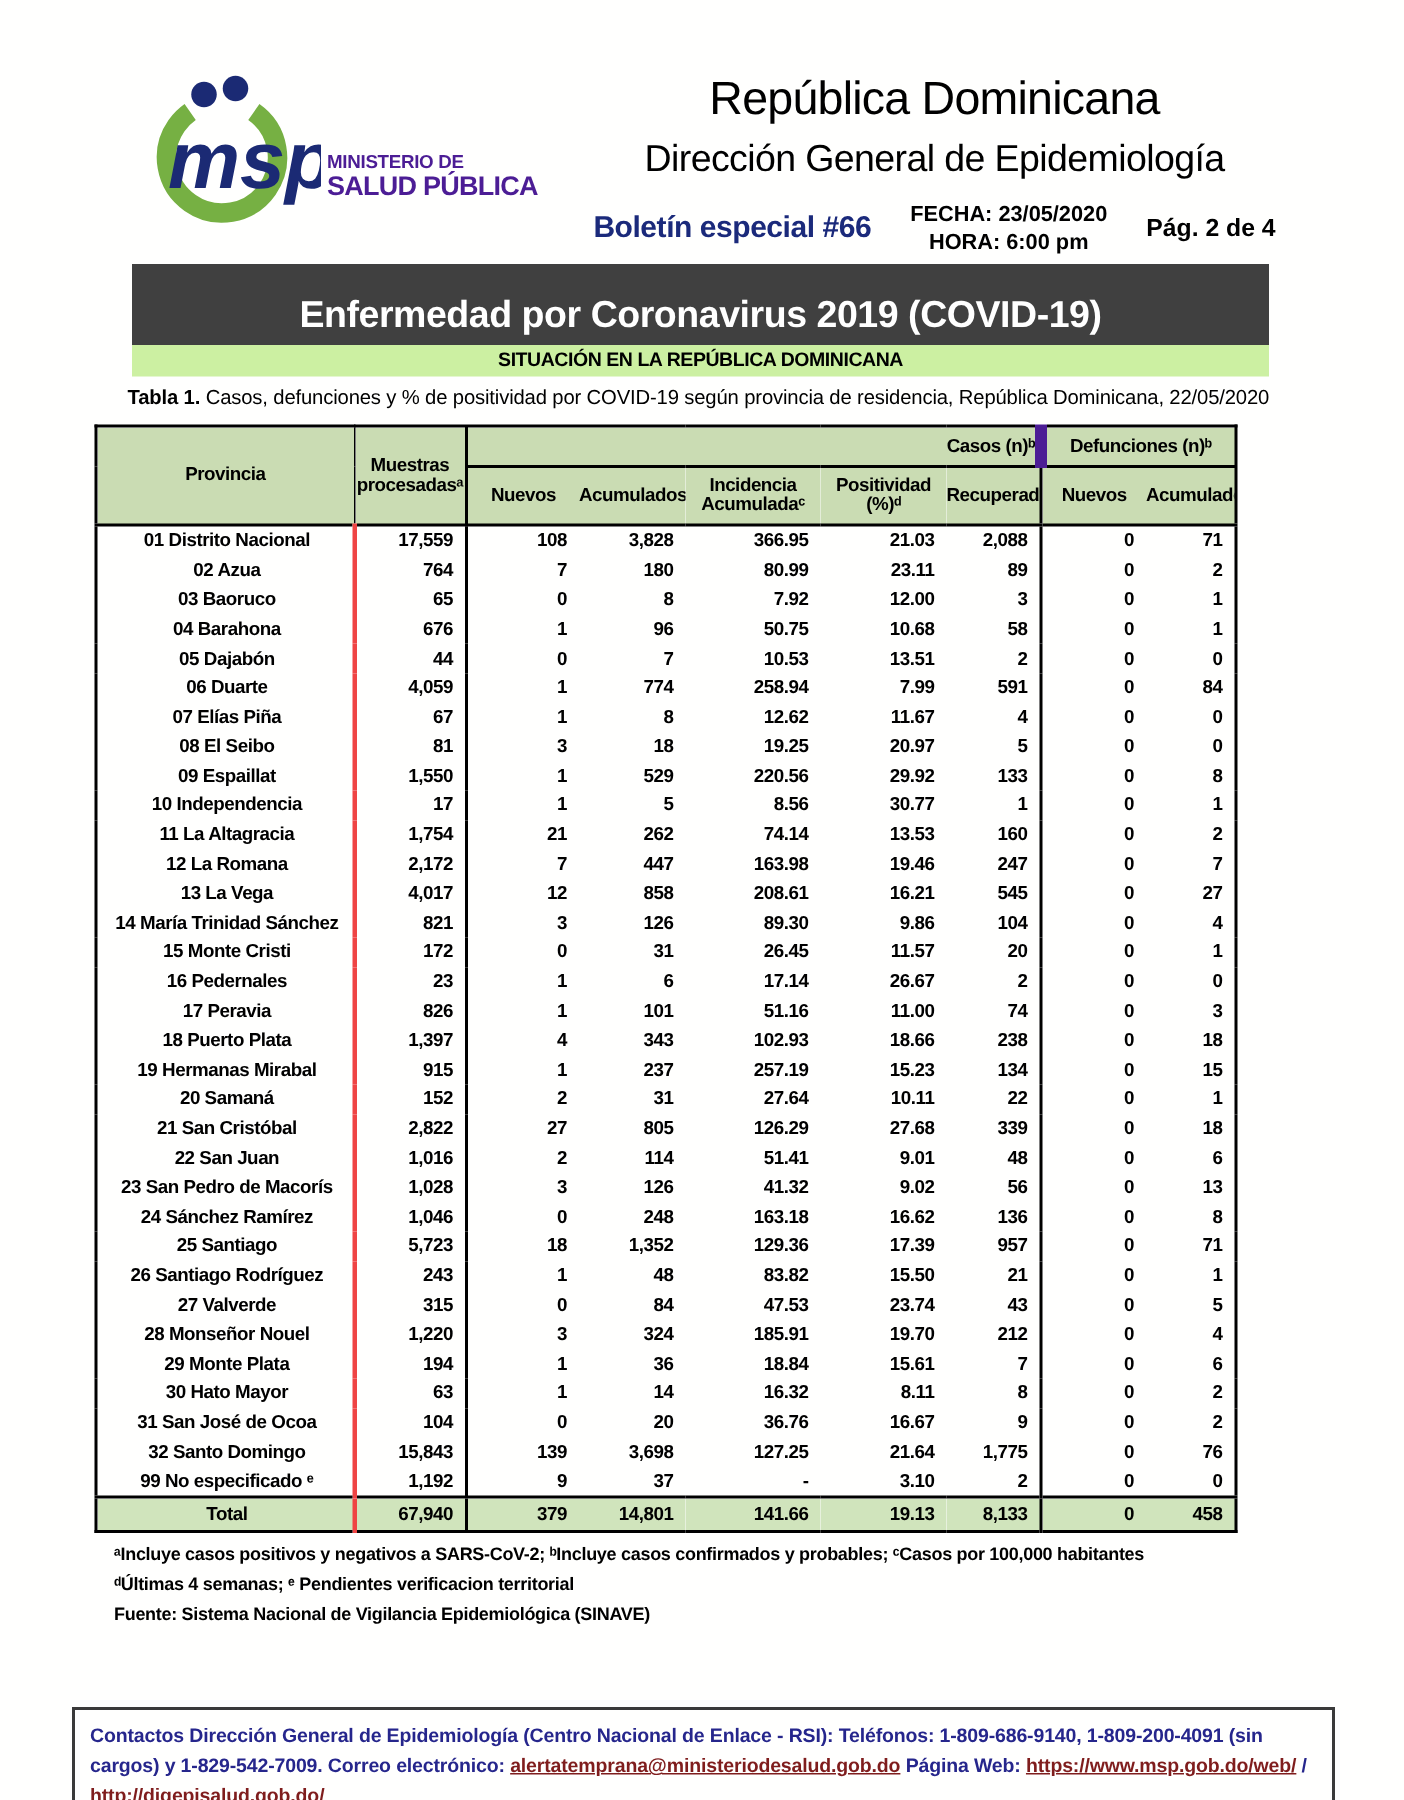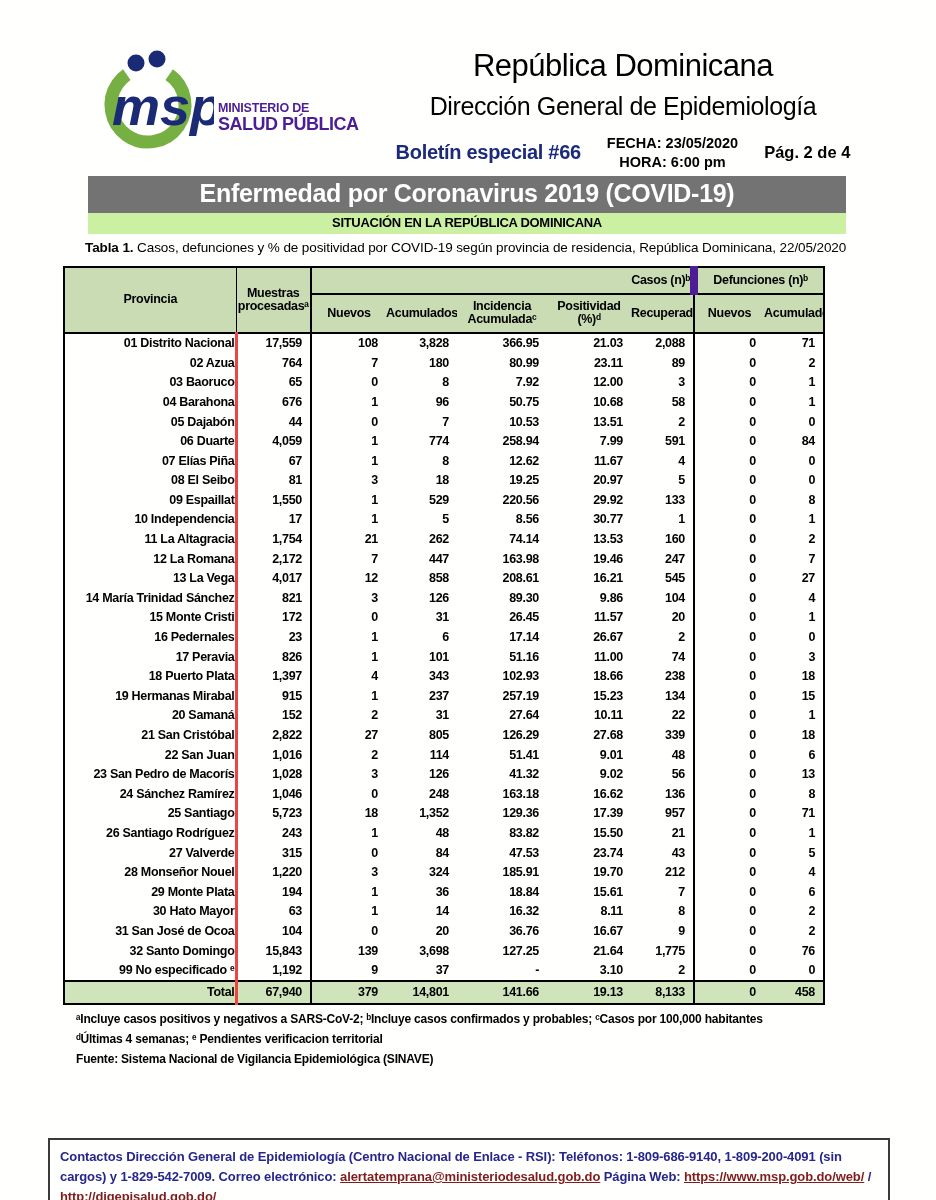--- a/index.html
+++ b/index.html
@@ -14,40 +14,40 @@
   .ministry .m1{font-size:12.5px;font-weight:bold;letter-spacing:-0.2px;}
   .ministry .m2{font-size:18px;font-weight:bold;letter-spacing:-0.5px;}
   .header-right{flex:1;text-align:center;}
   .title1{font-size:31px;letter-spacing:-0.5px;margin-top:2px;}
   .title2{font-size:25px;letter-spacing:-0.4px;margin-top:8px;}
   .bulletin-row{display:flex;align-items:center;justify-content:center;gap:26px;margin-top:13px;}
   .bulletin{color:#1b2a7b;font-weight:bold;font-size:20px;letter-spacing:-0.3px;}
   .fecha-block{font-weight:bold;font-size:14.5px;line-height:1.3;text-align:center;}
   .pag{font-weight:bold;font-size:16.5px;}
   
-  .banner-main{margin:24px 0 0 88px;width:758px;background:#737373;color:#fff;
-    font-weight:bold;font-size:25px;text-align:center;padding:3px 0 5px;letter-spacing:-0.3px;}
+  .banner-main{margin:24px 0 0 88px;width:758px;background:#404040;color:#fff;
+    font-weight:bold;font-size:25px;text-align:center;padding:20px 0 5px;letter-spacing:-0.3px;}
   .banner-sub{margin-left:88px;width:758px;background:#ccf0a2;color:#000;
     font-weight:bold;font-size:13px;text-align:center;padding:2px 0 4px;letter-spacing:-0.3px;}
   
   .caption{margin:5px 0 0 85px;width:780px;font-size:13.5px;line-height:1.4;letter-spacing:-0.1px;}
   .caption b{font-weight:bold;}
   
   table.covid{border-collapse:collapse;table-layout:fixed;margin:8px 0 0 63px;width:760px;
     border:2.5px solid #000;font-size:12.5px;font-weight:bold;letter-spacing:-0.3px;}
   table.covid th,table.covid td{padding:0;line-height:1.05;overflow:hidden;white-space:nowrap;}
   thead th{background:#cadcb3;font-size:12.5px;vertical-align:middle;}
   .th-group{height:25px;border-bottom:2px solid #000;}
   .th-casos{border-right:8px solid #4c1d95;text-align:right;}
   .th-prov{border-right:1px solid #000;border-bottom:2.5px solid #000;}
   .th-muestras{border-right:2px solid #000;border-bottom:2.5px solid #000;line-height:1.25;}
   .hrow2 th{height:37px;border-bottom:2.5px solid #000;line-height:1.25;}
   .th-def-nuevos{border-left:2px solid #000;}
   tbody td{height:19.6px;vertical-align:middle;}
-  tbody td.prov{text-align:right;padding-left:3px;}
+  tbody td.prov{text-align:center;padding-left:3px;}
   tbody td.num{text-align:right;padding-right:8px;}
   tbody td:nth-child(2){border-left:3px solid #ef4444;}
   tbody td:nth-child(3){border-left:2px solid #000;}
   tbody td:nth-child(8){border-left:2px solid #000;}
   tr.total-row td{border-top:2.5px solid #000;background:#d0e4bc;height:21px;}
   
   .footnotes{margin:5px 0 0 76px;font-size:12px;font-weight:bold;letter-spacing:-0.2px;line-height:1.6;}
   .fuente{margin:3px 0 0 76px;font-size:12px;font-weight:bold;letter-spacing:-0.2px;}
   
   .contact-box{position:absolute;left:48px;top:1138px;width:818px;border:2px solid #3a3a3a;

